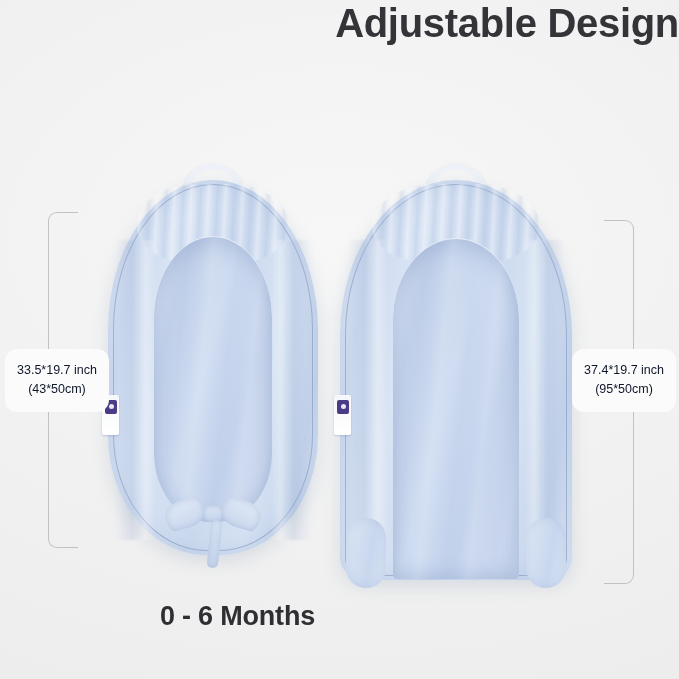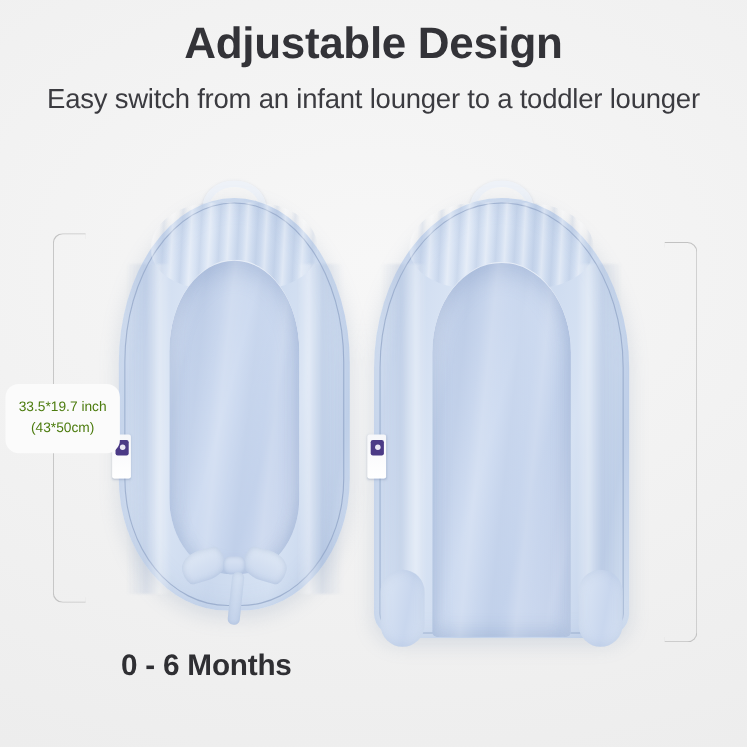--- a/index.html
+++ b/index.html
@@ -20,23 +20,22 @@
     background:
       radial-gradient(ellipse 120% 80% at 50% 35%, #f7f7f7 0%, #f2f2f2 45%, #ececec 100%);
     overflow: hidden;
   }
 
   
   .header {
     position: absolute;
     top: 0; left: 0;
     width: 679px;
-    text-align: center;
+    text-align: right;
     box-sizing: border-box;
-    margin-top: 17px;
   }
   .title {
     font-size: 40px;
     font-weight: bold;
     color: #333338;
     letter-spacing: -0.3px;
     line-height: 1.15;
     margin: 0;
   }
   .subtitle {
@@ -298,48 +297,47 @@
   }
 
   .dim-label {
     position: absolute;
     background: #fbfbfb;
     border-radius: 9px;
     padding: 9px 9px;
     text-align: center;
     font-size: 12.5px;
     line-height: 1.55;
-    color: #4d7c0f;
+    color: #0f172a;
     white-space: nowrap;
     box-shadow: 0 0 0 3px #fbfbfb;
   }
   .dim-label.left  { left: 8px;  top: 352px; }
   .dim-label.right { right: 6px; top: 352px; }
 
   
   .caption {
     position: absolute;
-    bottom: 58px;
+    bottom: 47px;
     font-size: 27px;
     font-weight: bold;
     color: #2f2f33;
     letter-spacing: -0.2px;
-    text-align: left;
+    text-align: right;
   }
   .caption.left  { left: 110px; width: 205px; }
   .caption.right { left: 345px; width: 225px; }
 </style>
 </head>
 <body>
 
 <div id="infographic">
 
   <div class="header">
     <h1 class="title">Adjustable Design</h1>
-    <p class="subtitle">Easy switch from an infant lounger to a toddler lounger</p>
   </div>
 
   <div class="stage">
 
     <div class="product left">
       <div class="handle"></div>
       <div class="bumper">
         <div class="seam"></div>
         <div class="ruche"></div>
         <div class="bolster-shade l"></div>
@@ -376,16 +374,20 @@
   </div>
 
   <div class="bracket left"></div>
   <div class="bracket right"></div>
 
   <div class="dim-label left">
     <div>33.5*19.7 inch</div>
     <div>(43*50cm)</div>
   </div>
 
+  <div class="dim-label right">
+    <div>37.4*19.7 inch</div>
+    <div>(95*50cm)</div>
+  </div>
 
   <div class="caption left">0 - 6 Months</div>
 
 </div>
 
 </body></html>

